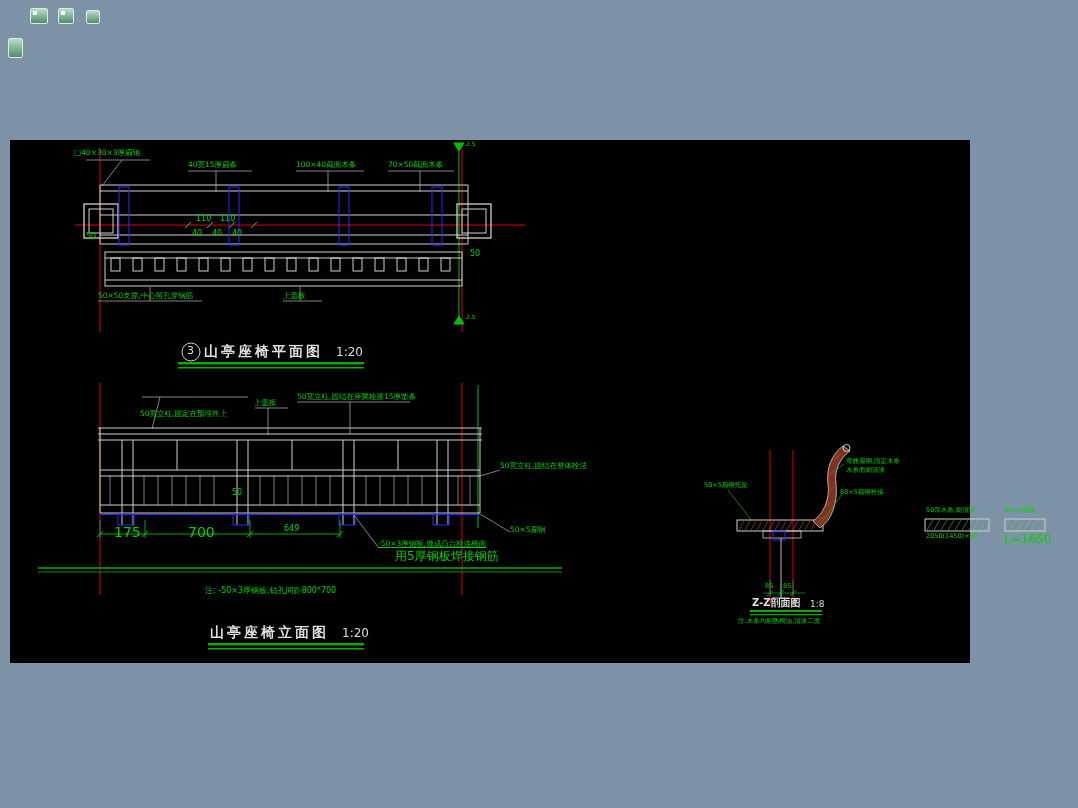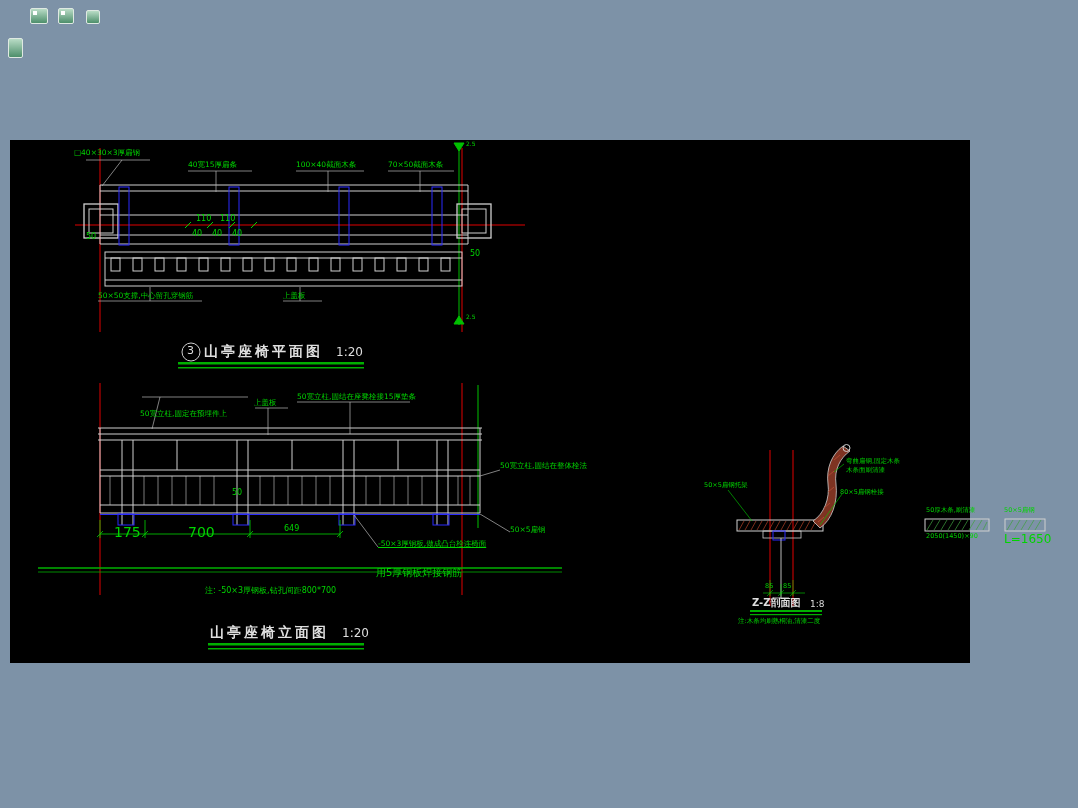--- a/index.html
+++ b/index.html
@@ -302,21 +302,21 @@
     <div class="lbl t-white" style="left:177px;top:205px;font-size:11px;">3</div>
     <div class="lbl t-white title-cn" style="left:194px;top:203px;font-size:14px;">山亭座椅平面图</div>
     <div class="lbl t-white" style="left:326px;top:206px;font-size:12px;">1:20</div>
 
     <div class="lbl" style="left:130px;top:248px;font-size:7.5px;margin-top:22px;">50宽立柱,固定在预埋件上</div>
     <div class="lbl" style="left:244px;top:259px;font-size:7.5px;">上盖板</div>
     <div class="lbl" style="left:287px;top:253px;font-size:7.5px;">50宽立柱,固结在座凳栓接15厚垫条</div>
     <div class="lbl" style="left:490px;top:322px;font-size:7.5px;">50宽立柱,固结在整体栓法</div>
     <div class="lbl" style="left:500px;top:386px;font-size:7.5px;">50×5扁钢</div>
     <div class="lbl" style="left:368px;top:400px;font-size:7.5px;text-decoration:underline;">-50×3厚钢板,做成凸台栓连椅面</div>
-    <div class="lbl" style="left:366px;top:410px;font-size:10px;margin-top:17px;">用5厚钢板焊接钢筋</div>
+    <div class="lbl" style="left:385px;top:410px;font-size:12px;">用5厚钢板焊接钢筋</div>
     <div class="lbl" style="left:104px;top:384px;font-size:14px;">175</div>
     <div class="lbl" style="left:178px;top:384px;font-size:14px;">700</div>
     <div class="lbl" style="left:274px;top:384px;font-size:8px;">649</div>
     <div class="lbl" style="left:222px;top:348px;font-size:8px;">50</div>
     <div class="lbl" style="left:195px;top:446px;font-size:8px;">注: -50×3厚钢板,钻孔间距800*700</div>
     <div class="lbl t-white title-cn" style="left:200px;top:484px;font-size:14px;">山亭座椅立面图</div>
     <div class="lbl t-white" style="left:332px;top:487px;font-size:12px;">1:20</div>
 
     <div class="lbl" style="left:694px;top:342px;font-size:6.5px;">50×5扁钢托架</div>
     <div class="lbl" style="left:836px;top:318px;font-size:6.5px;">弯曲扁钢,固定木条</div>

